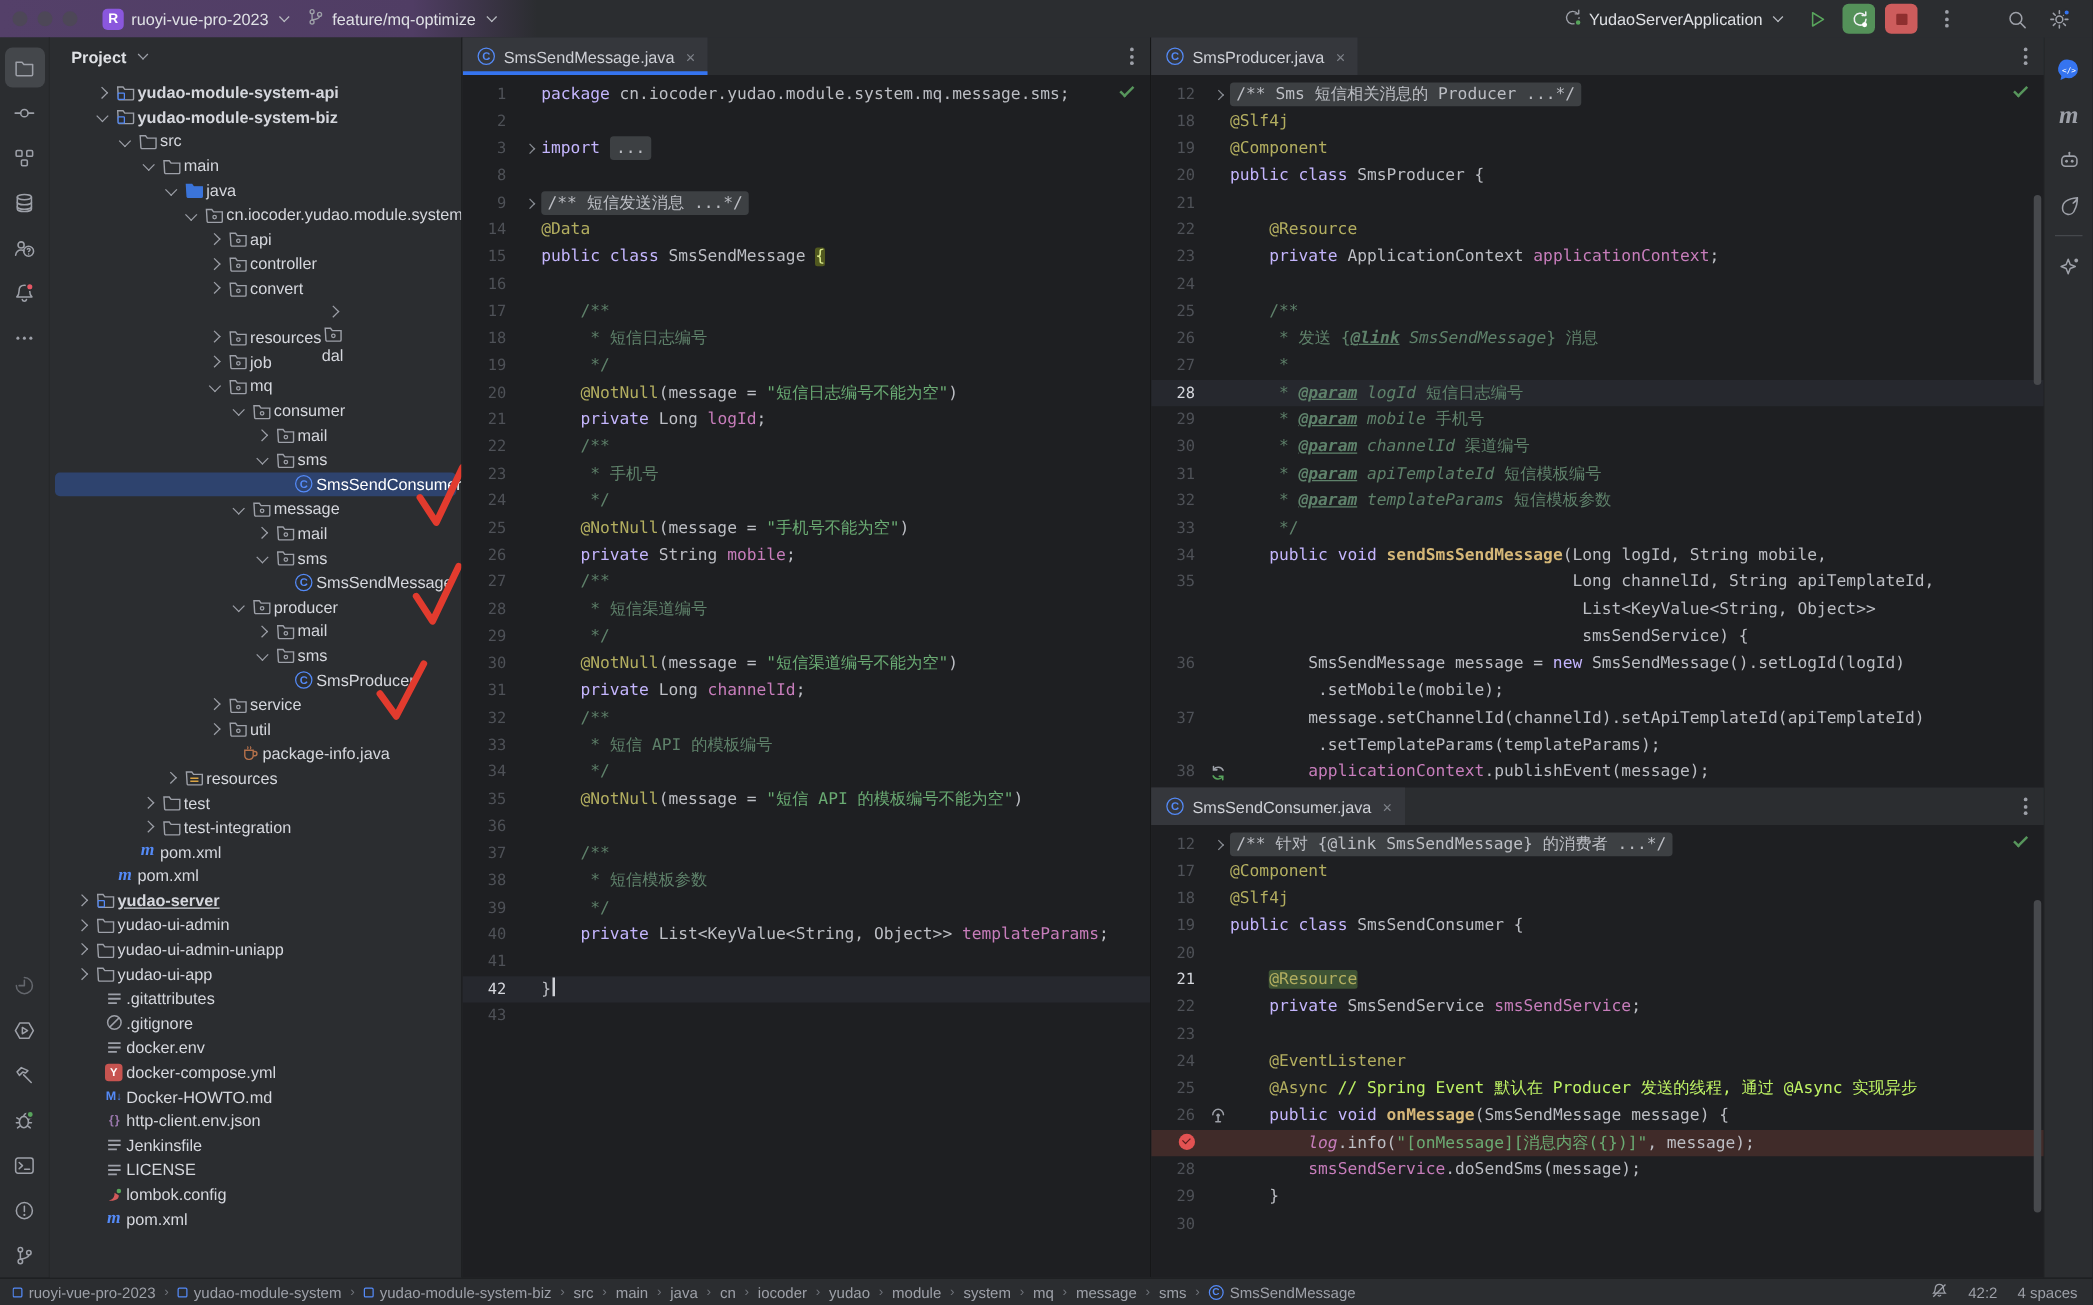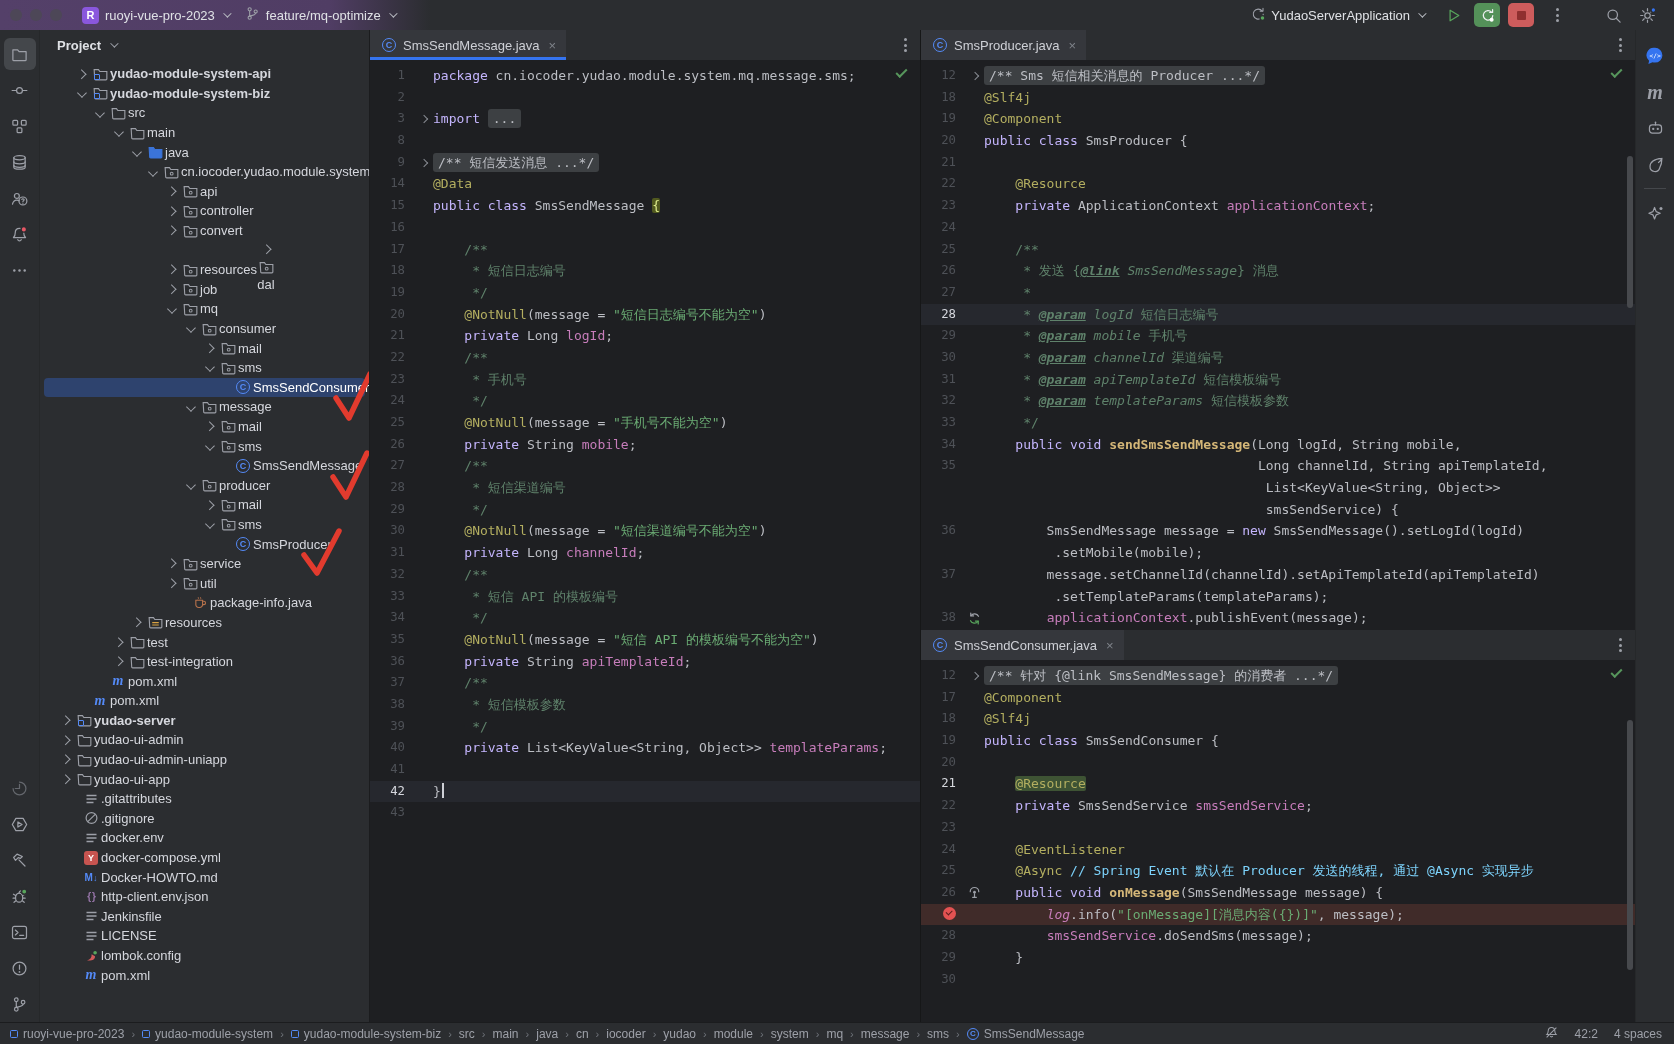--- a/index.html
+++ b/index.html
@@ -101,21 +101,21 @@
   .cl.current { background:#26282e; }
   .cl.current .ln { color:#d5d7dd; }
   .cl.nhl .ln { color:#d5d7dd; }
   .cl.breakpoint { background:#402b29; }
   .bp { width:13px; height:13px; border-radius:50%; background:#e35252; display:inline-block; position:relative; top:2px; }
   .bp::after { content:""; position:absolute; left:3.2px; top:3px; width:5px; height:2.6px;
     border-left:1.6px solid #5a1d1d; border-bottom:1.6px solid #5a1d1d; transform:rotate(-45deg); }
   .kw { color:#c4b5fd; }
   .ann { color:#b3ae60; }
   .str { color:#6aab73; }
-  .cmt { color:#7dd3fc; }
+  .cmt { color:#bef264; }
   .doc { color:#5f826b; }
   .dtag { font-weight:bold; text-decoration:underline; font-style:italic; }
   .dital { font-style:italic; }
   .fld { color:#c77dbb; }
   .fldi { color:#c77dbb; font-style:italic; }
   .mth { color:#d5b778; font-weight:bold; }
   .chip { display:inline-block; background:#3d4043; border-radius:3px; padding:0 5px; color:#bcbec4; line-height:19px; }
   .bhl { background:#51591f; color:#dcea8c; border-radius:2px; }
   .hlbg { background:#3e5334; border-radius:2px; }
   .caret { display:inline-block; width:2px; height:15px; background:#ced0d6; vertical-align:-2px; margin-left:1px; }
@@ -673,21 +673,21 @@
             </span>
             <span class="tlabel">pom.xml</span>
           </div>
           <div class="trow" style="padding-left: 33px;">
             <span class="tch"></span>
             <span class="ticon">
               <span class="ic-maven">m</span>
             </span>
             <span class="tlabel">pom.xml</span>
           </div>
-          <div class="trow bold" style="padding-left: 17px;">
+          <div class="trow bold" style="padding-left: 17px; text-decoration: underline;">
             <span class="tch">
               <i class="c"></i>
             </span>
             <span class="ticon">
               <span style="position:relative;display:inline-flex">
                 <svg viewBox="0 0 16 15">
                   <path d="M1.2 2.8h4.6l1.5 2h7.5v8a1 1 0 0 1-1 1h-11a1 1 0 0 1-1-1z" fill="none" stroke="#9da0a8" stroke-width="1.2"></path>
                 </svg>
                 <i class="modb"></i>
               </span>
@@ -857,21 +857,21 @@
           <div class="cl"><span class="ln">26</span><span class="gslot"></span><span class="code">    <span class="kw">private</span> String <span class="fld">mobile</span>;</span></div>
           <div class="cl"><span class="ln">27</span><span class="gslot"></span><span class="code"><span class="doc">    /**</span></span></div>
           <div class="cl"><span class="ln">28</span><span class="gslot"></span><span class="code"><span class="doc">     * 短信渠道编号</span></span></div>
           <div class="cl"><span class="ln">29</span><span class="gslot"></span><span class="code"><span class="doc">     */</span></span></div>
           <div class="cl"><span class="ln">30</span><span class="gslot"></span><span class="code">    <span class="ann">@NotNull</span>(message = <span class="str">"短信渠道编号不能为空"</span>)</span></div>
           <div class="cl"><span class="ln">31</span><span class="gslot"></span><span class="code">    <span class="kw">private</span> Long <span class="fld">channelId</span>;</span></div>
           <div class="cl"><span class="ln">32</span><span class="gslot"></span><span class="code"><span class="doc">    /**</span></span></div>
           <div class="cl"><span class="ln">33</span><span class="gslot"></span><span class="code"><span class="doc">     * 短信 API 的模板编号</span></span></div>
           <div class="cl"><span class="ln">34</span><span class="gslot"></span><span class="code"><span class="doc">     */</span></span></div>
           <div class="cl"><span class="ln">35</span><span class="gslot"></span><span class="code">    <span class="ann">@NotNull</span>(message = <span class="str">"短信 API 的模板编号不能为空"</span>)</span></div>
-          <div class="cl"><span class="ln">36</span><span class="gslot"></span><span class="code">    <span class="kw">private</span> String <span class="fld">apiTemplateId</span>;</span></div>
+          <div class="cl"><span class="ln">36</span><span class="gslot"></span></div>
           <div class="cl"><span class="ln">37</span><span class="gslot"></span><span class="code"><span class="doc">    /**</span></span></div>
           <div class="cl"><span class="ln">38</span><span class="gslot"></span><span class="code"><span class="doc">     * 短信模板参数</span></span></div>
           <div class="cl"><span class="ln">39</span><span class="gslot"></span><span class="code"><span class="doc">     */</span></span></div>
           <div class="cl"><span class="ln">40</span><span class="gslot"></span><span class="code">    <span class="kw">private</span> List&lt;KeyValue&lt;String, Object&gt;&gt; <span class="fld">templateParams</span>;</span></div>
           <div class="cl"><span class="ln">41</span><span class="gslot"></span><span class="code"></span></div>
           <div class="cl current"><span class="ln">42</span><span class="gslot"></span><span class="code">}<span class="caret"></span></span></div>
           <div class="cl"><span class="ln">43</span><span class="gslot"></span><span class="code"></span></div>
         </div>
     </div>
 

